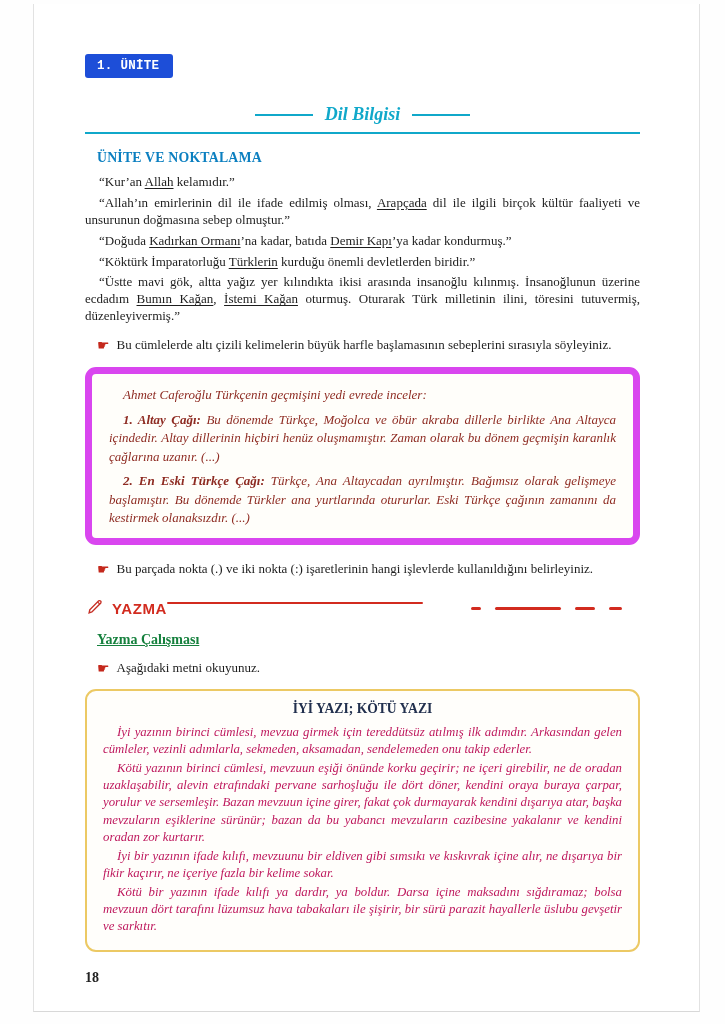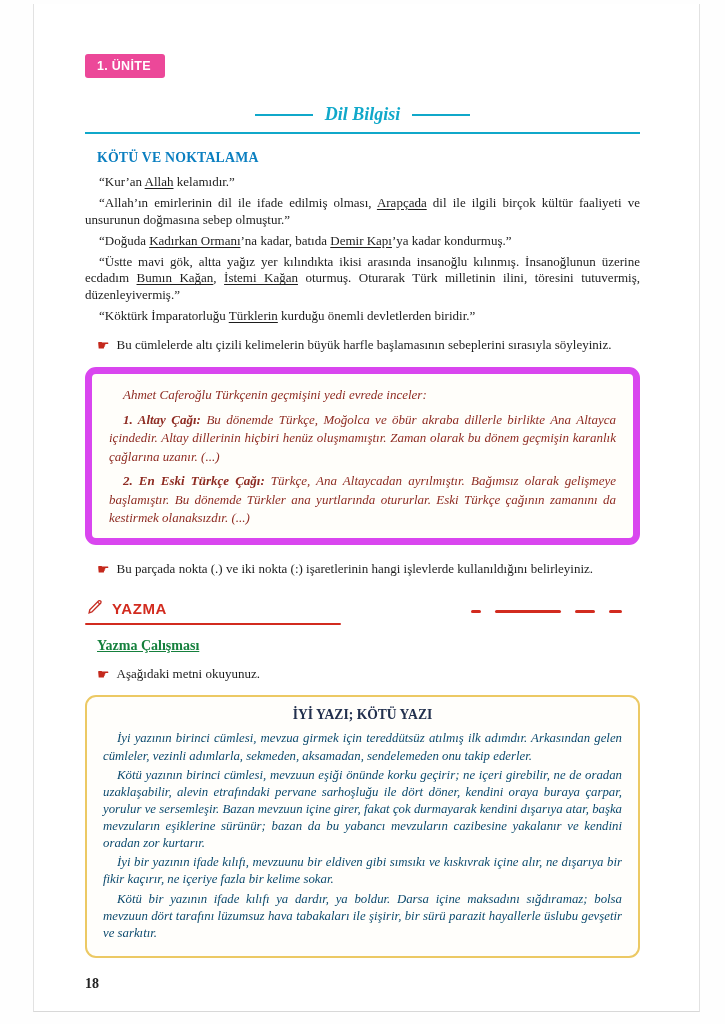--- a/index.html
+++ b/index.html
@@ -13,22 +13,22 @@
   }
   .page-frame {
     position:absolute; top:4px; left:33px; right:25px; bottom:12px;
     border-left:1px solid #e2e2e2; border-right:1px solid #e2e2e2; border-bottom:1px solid #d8d8d8;
     background:#fff;
   }
   .content { position:relative; padding:54px 85px 0 85px; }
 
   .unit-badge {
     display:inline-block;
-    background:#ec4899; color:#fff;
-    font-family:Liberation Sans, sans-serif;
+    background:#1d4ed8; color:#fff;
+    font-family:Liberation Mono, monospace;
     font-weight:bold; font-size:12.5px; letter-spacing:.3px;
     padding:5px 14px 5px 12px; border-radius:3px;
   }
 
   .title-row { display:flex; align-items:center; justify-content:center; gap:12px; margin-top:26px; }
   .title-dash { width:58px; height:2px; background:#10a8ca; }
   .section-title { color:#10a8ca; font-weight:bold; font-style:italic; font-size:18px; }
   .divider { height:2px; background:#10a8ca; margin-top:7px; }
 
   .heading-blue {
@@ -55,42 +55,42 @@
     background:#fffefa; padding:12px 17px 11px 17px;
   }
   .info-box p {
     font-style:italic; color:#8e2b22; font-size:13px; line-height:1.42;
     text-align:justify; margin-bottom:6px;
   }
   .info-box p.indent { text-indent:14px; }
   .info-box p:last-child { margin-bottom:0; }
 
   .yazma-row { display:flex; align-items:center; margin-top:19px; }
-  .yazma-left { display:flex; flex-direction:column; }
+  .yazma-left { display:flex; flex-direction:row; }
   .yazma-title { display:flex; align-items:center; gap:8px; padding-left:2px; }
   .yazma-label {
     color:#d22b1f; font-family:"Liberation Sans","DejaVu Sans",sans-serif;
     font-weight:bold; font-size:15px; letter-spacing:.6px;
   }
   .yazma-rule { height:2.5px; background:#d22b1f; width:256px; margin-top:4px; border-radius:2px; }
   .yazma-dashes { margin-left:auto; display:flex; align-items:center; gap:14px; padding-right:18px; }
   .dash { height:3px; background:#d22b1f; border-radius:2px; }
   .dash.d1 { width:10px; } .dash.d2 { width:66px; } .dash.d3 { width:20px; } .dash.d4 { width:13px; }
 
   .subheading { margin:13px 0 0 12px; font-weight:bold; font-size:14px; color:#15803d;text-decoration:underline; }
 
   .reading-box {
     margin-top:12px; border:2px solid #ecc964; border-radius:11px;
     background:#fffefb; padding:10px 16px 12px 16px;
   }
   .reading-box .box-title {
     text-align:center; font-weight:bold; font-size:13.6px; color:#22304e; margin-bottom:7px;
   }
   .reading-box p {
-    font-style:italic; color:#0c4a6e; font-size:12.8px; line-height:1.34;
+    font-style:italic; color:#be185d; font-size:12.8px; line-height:1.34;
     text-align:justify; text-indent:14px; margin-bottom:2px;
   }
 
   .page-number { margin-top:18px; font-weight:bold; font-size:14px; color:#222; }
 </style>
 </head>
 <body>
 
 <div class="page-frame"></div>
 
@@ -98,28 +98,28 @@
 
   <span class="unit-badge">1. ÜNİTE</span>
 
   <div class="title-row">
     <span class="title-dash"></span>
     <span class="section-title">Dil Bilgisi</span>
     <span class="title-dash"></span>
   </div>
   <div class="divider"></div>
 
-  <div class="heading-blue">KÖTÜ VE NOKTALAMA</div>
+  <div class="heading-blue">ÜNİTE VE NOKTALAMA</div>
 
   <div class="sentences">
     <p><span>“Kur’an </span><span class="u">Allah</span><span> kelamıdır.”</span></p>
     <p><span>“Allah’ın emirlerinin dil ile ifade edilmiş olması, </span><span class="u">Arapçada</span><span> dil ile ilgili birçok kültür faaliyeti ve unsurunun doğmasına sebep olmuştur.”</span></p>
     <p><span>“Doğuda </span><span class="u">Kadırkan Ormanı</span><span>’na kadar, batıda </span><span class="u">Demir Kapı</span><span>’ya kadar kondurmuş.”</span></p>
+    <p><span>“Köktürk İmparatorluğu </span><span class="u">Türklerin</span><span> kurduğu önemli devletlerden biridir.”</span></p>
     <p><span>“Üstte mavi gök, altta yağız yer kılındıkta ikisi arasında insanoğlu kılınmış. İnsanoğlunun üzerine ecdadım </span><span class="u">Bumın Kağan</span><span>, </span><span class="u">İstemi Kağan</span><span> oturmuş. Oturarak Türk milletinin ilini, töresini tutuvermiş, düzenleyivermiş.”</span></p>
-    <p><span>“Köktürk İmparatorluğu </span><span class="u">Türklerin</span><span> kurduğu önemli devletlerden biridir.”</span></p>
   </div>
 
   <p class="instruction"><span class="hand">☛</span><span>Bu cümlelerde altı çizili kelimelerin büyük harfle başlamasının sebeplerini sırasıyla söyleyiniz.</span></p>
 
   <div class="info-box">
     <p class="indent"><span>Ahmet Caferoğlu Türkçenin geçmişini yedi evrede inceler:</span></p>
     <p class="indent"><span class="b">1. Altay Çağı: </span><span>Bu dönemde Türkçe, Moğolca ve öbür akraba dillerle birlikte Ana Altayca içindedir. Altay dillerinin hiçbiri henüz oluşmamıştır. Zaman olarak bu dönem geçmişin karanlık çağlarına uzanır. (...)</span></p>
     <p class="indent"><span class="b">2. En Eski Türkçe Çağı: </span><span>Türkçe, Ana Altaycadan ayrılmıştır. Bağımsız olarak gelişmeye başlamıştır. Bu dönemde Türkler ana yurtlarında otururlar. Eski Türkçe çağının zamanını da kestirmek olanaksızdır. (...)</span></p>
   </div>
 

